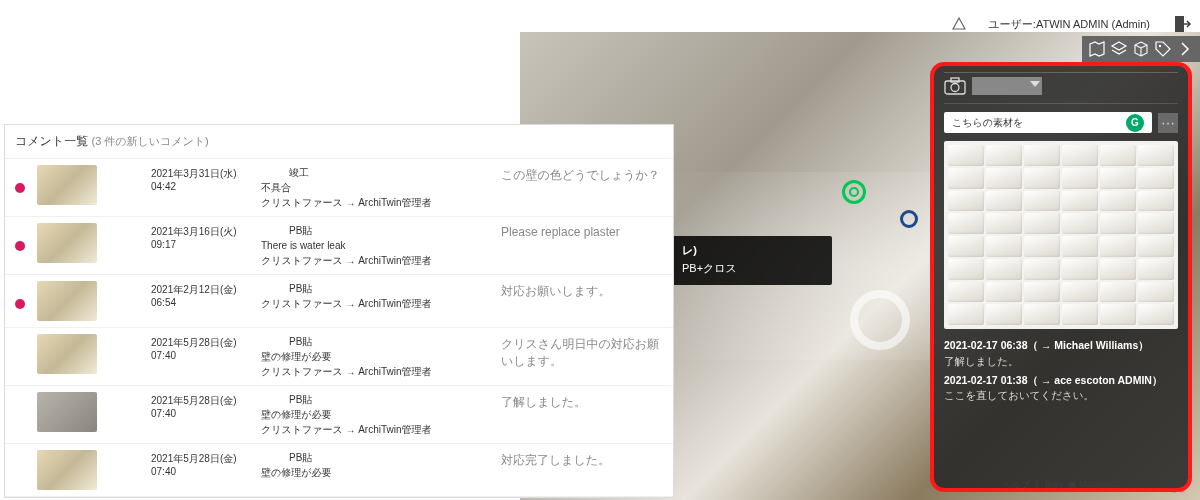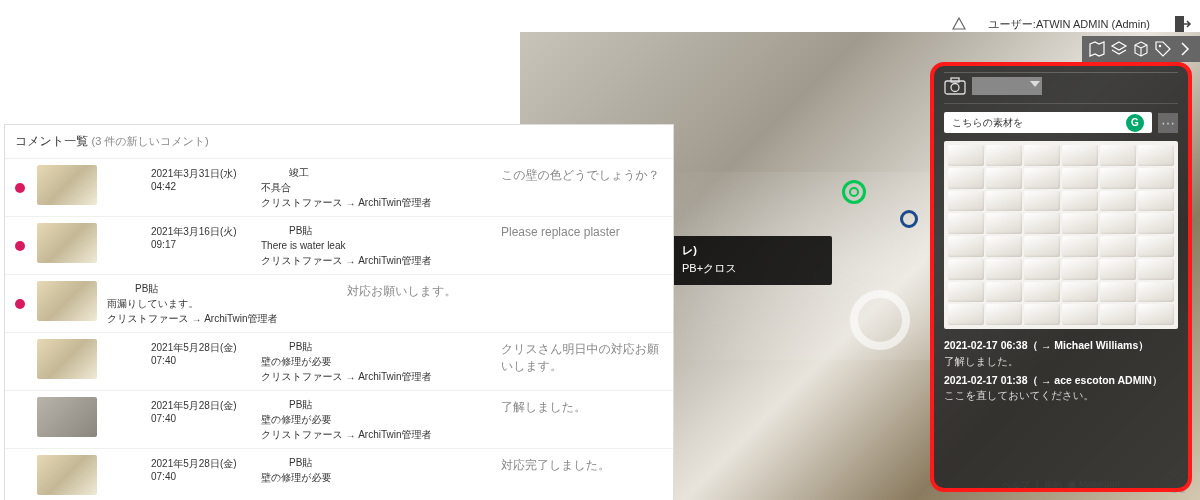--- a/index.html
+++ b/index.html
@@ -170,23 +170,23 @@
         </div>
         <div class="body">Please replace plaster</div>
       </div>
       <div class="cp-row">
         <div class="col-new">
           <div class="dot"></div>
         </div>
         <div class="col-thumb">
           <div class="thumb"></div>
         </div>
-        <div class="showcase">
-          <div class="t1">PB貼</div>
-          <div class="t2">雨漏りしています。</div>
+        <div class="date">2021年2月12日(金) 06:54</div>
+        <div class="showcase">
+          <div class="t1">PB貼</div>
           <div class="t3">クリストファース → ArchiTwin管理者</div>
         </div>
         <div class="body">対応お願いします。</div>
       </div>
       <div class="cp-row">
         <div class="col-new"></div>
         <div class="col-thumb">
           <div class="thumb"></div>
         </div>
         <div class="date">2021年5月28日(金) 07:40</div>

